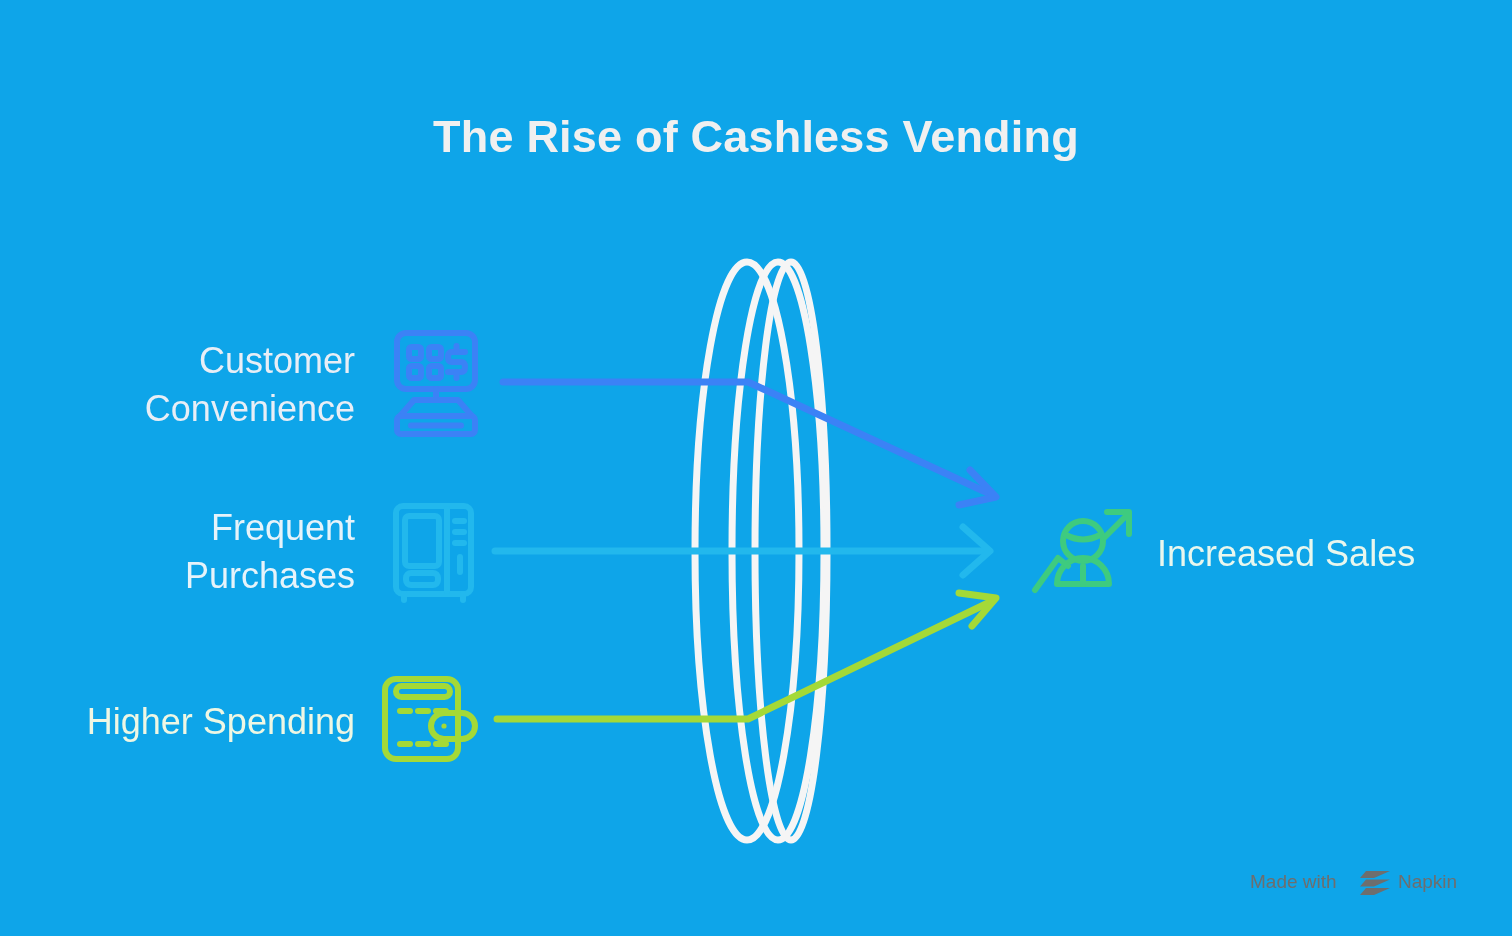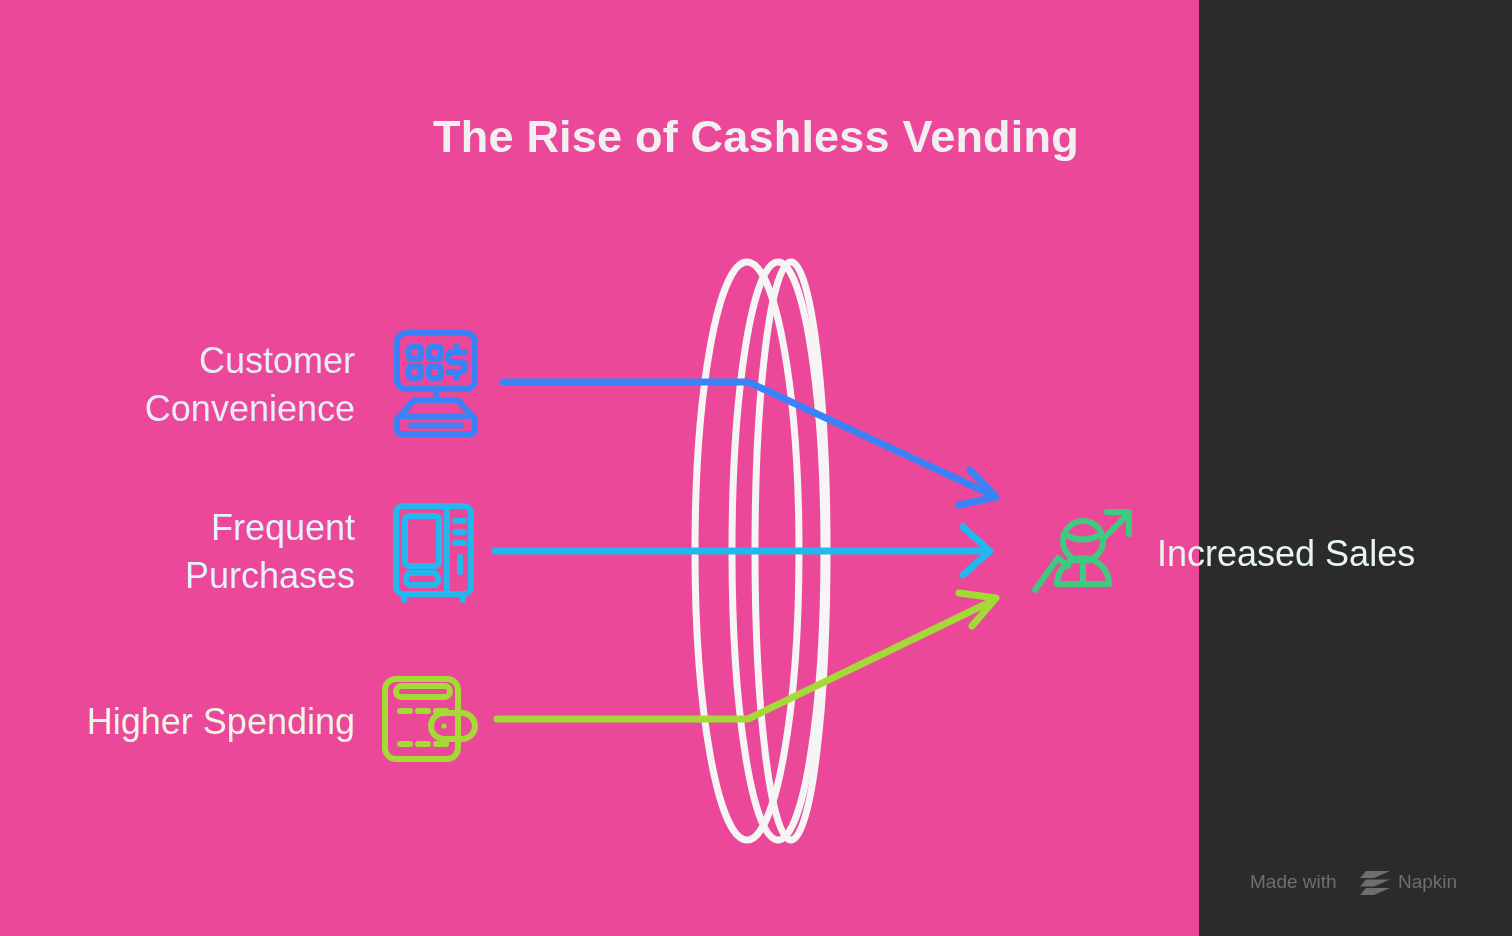--- a/index.html
+++ b/index.html
@@ -9,23 +9,23 @@
   }
   body {
     width: 1512px;
     height: 936px;
     overflow: hidden;
     font-family: "Liberation Sans", sans-serif;
     position: relative;
   }
   #stage {
     position: relative;
-    width: 1199px;
+    width: 1512px;
     height: 936px;
-    background: #ec4899;
+    background: #0ea5e9;
   }
   #diagram-svg {
     position: absolute;
     left: 0;
     top: 0;
     width: 1512px;
     height: 936px;
   }
   .title-text {
     font-family: "Liberation Sans Narrow", "Liberation Sans", sans-serif;

